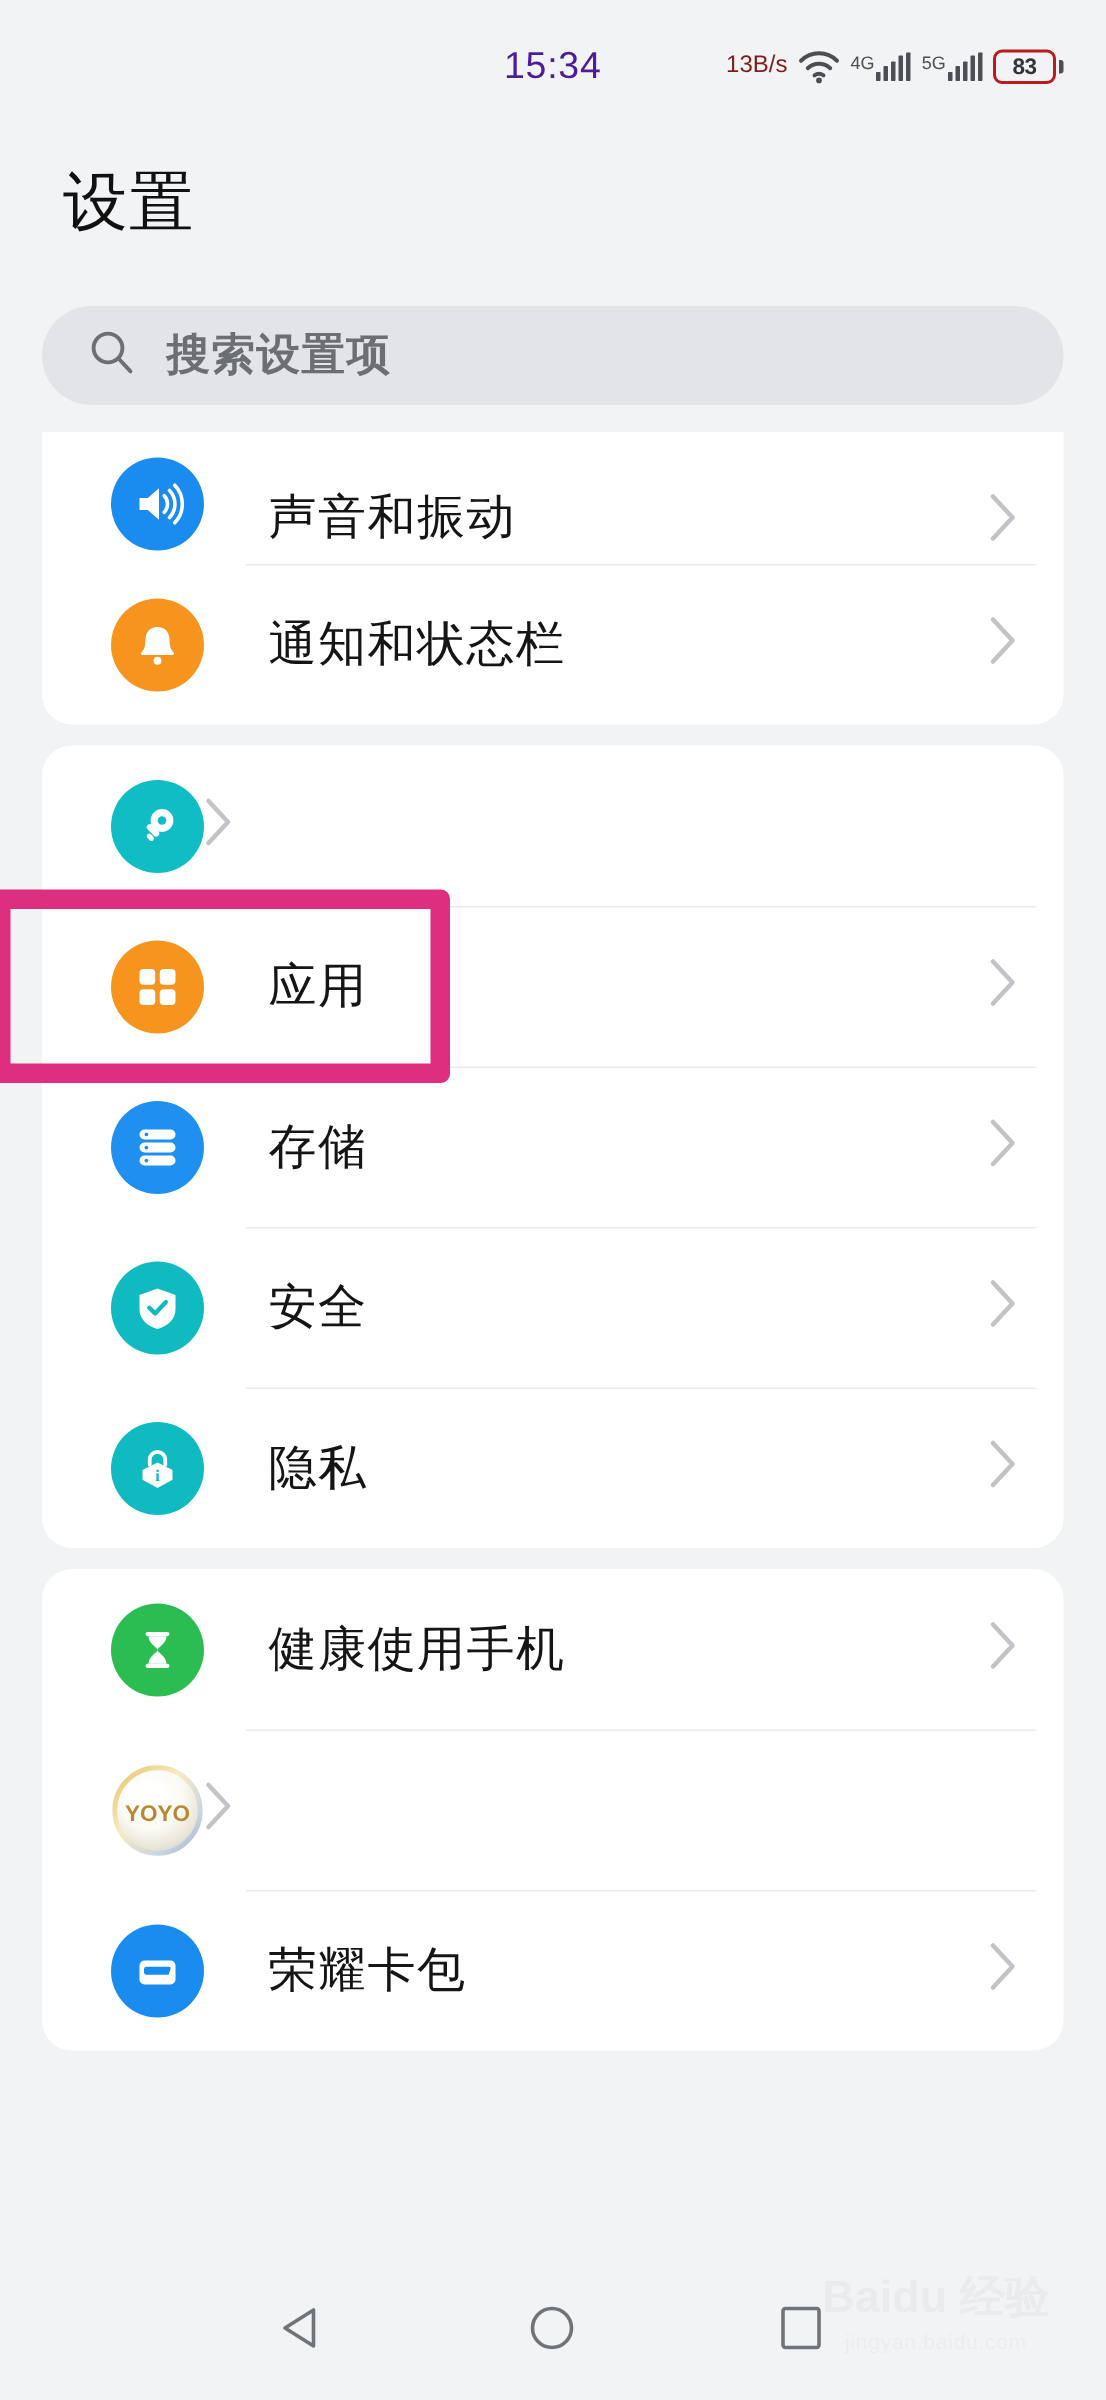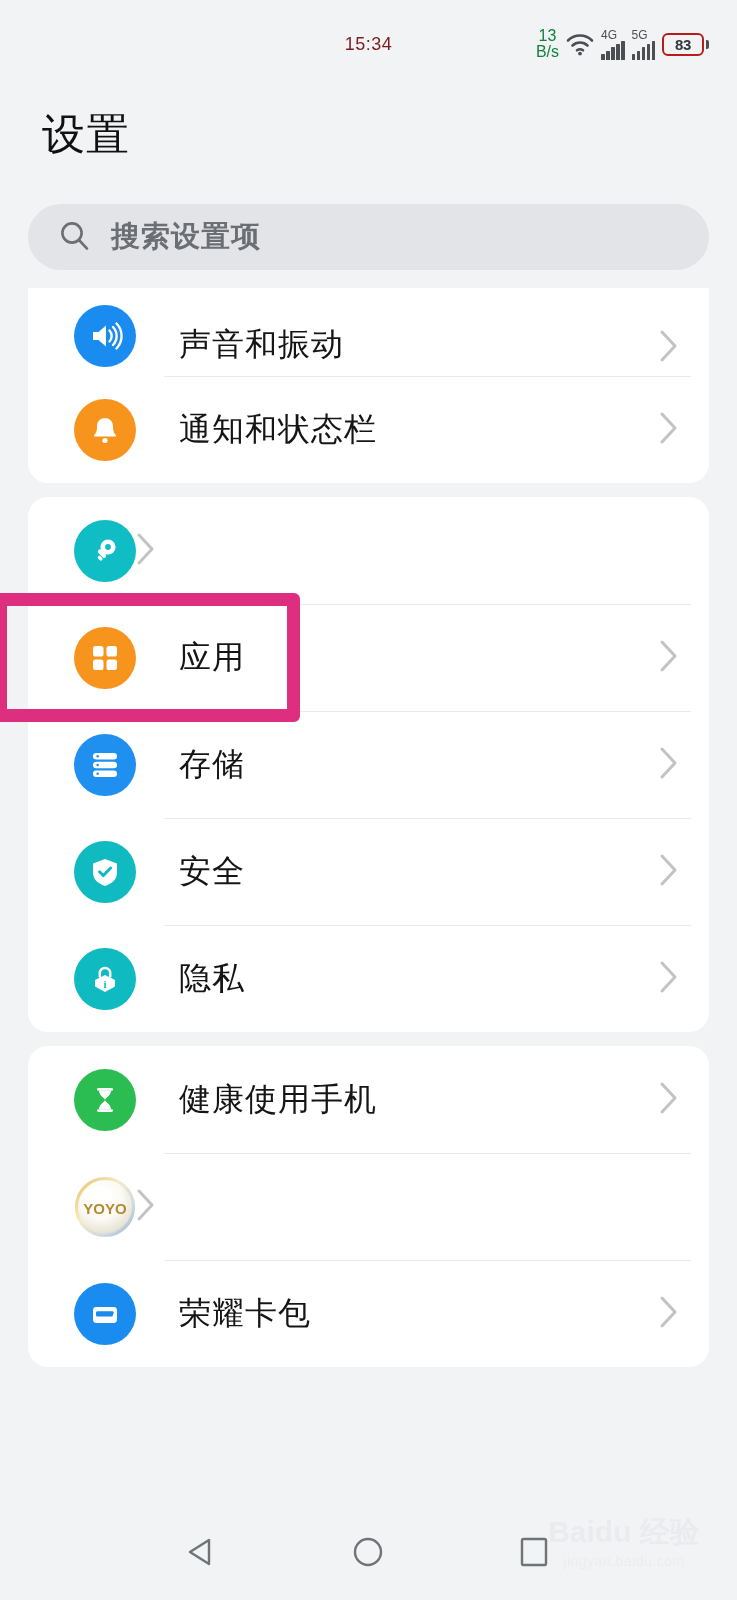--- a/index.html
+++ b/index.html
@@ -13,50 +13,50 @@
   }
   
   .statusbar{
     height:88px;
     display:flex;
     align-items:center;
     justify-content:center;
     position:relative;
   }
   .sb-time{
-    font-size:18px;
-    color:#7f1d1d;
+    font-size:25px;
+    color:#4c1d95;
     letter-spacing:.5px;
     font-weight:400;
   }
   .sb-right{
     position:absolute;
     right:28px;
     top:0; height:88px;
     display:flex;
     align-items:center;
     gap:7px;
   }
   .sb-speed{
-    display:flex;flex-direction:column;align-items:center;
+    display:flex;flex-direction:row;align-items:center;
     line-height:1.02;
-    color:#15803d;
+    color:#7f1d1d;
     font-size:16px;
     text-align:center;
   }
   .sb-icon{ display:flex;align-items:flex-end;color:#4b4f54; }
   .bars{ display:flex;align-items:flex-end;gap:1.5px;height:19px; }
   .bars i{ display:block;width:3.5px;background:#4b4f54;border-radius:.5px; }
   .bars i:nth-child(1){height:6px}
   .bars i:nth-child(2){height:9.5px}
   .bars i:nth-child(3){height:13px}
   .bars i:nth-child(4){height:16.5px}
   .bars i:nth-child(5){height:19px}
   .gen{ font-size:12px;color:#4b4f54;line-height:1;margin-right:1px;align-self:flex-start;margin-top:1px;}
-  .netgrp{display:flex;align-items:flex-end;flex-direction:column;}
+  .netgrp{display:flex;align-items:flex-end;}
   .battery{
     display:flex;align-items:center;
   }
   .batt-body{
     width:42px;height:23px;border:2px solid #b91c1c;border-radius:6px;
     display:flex;align-items:center;justify-content:center;
   }
   .batt-num{ font-size:15px;color:#31363b;font-weight:600;letter-spacing:-.3px; }
   .batt-cap{ width:3px;height:9px;background:#4b4f54;border-radius:0 2px 2px 0;margin-left:2px;}
   

